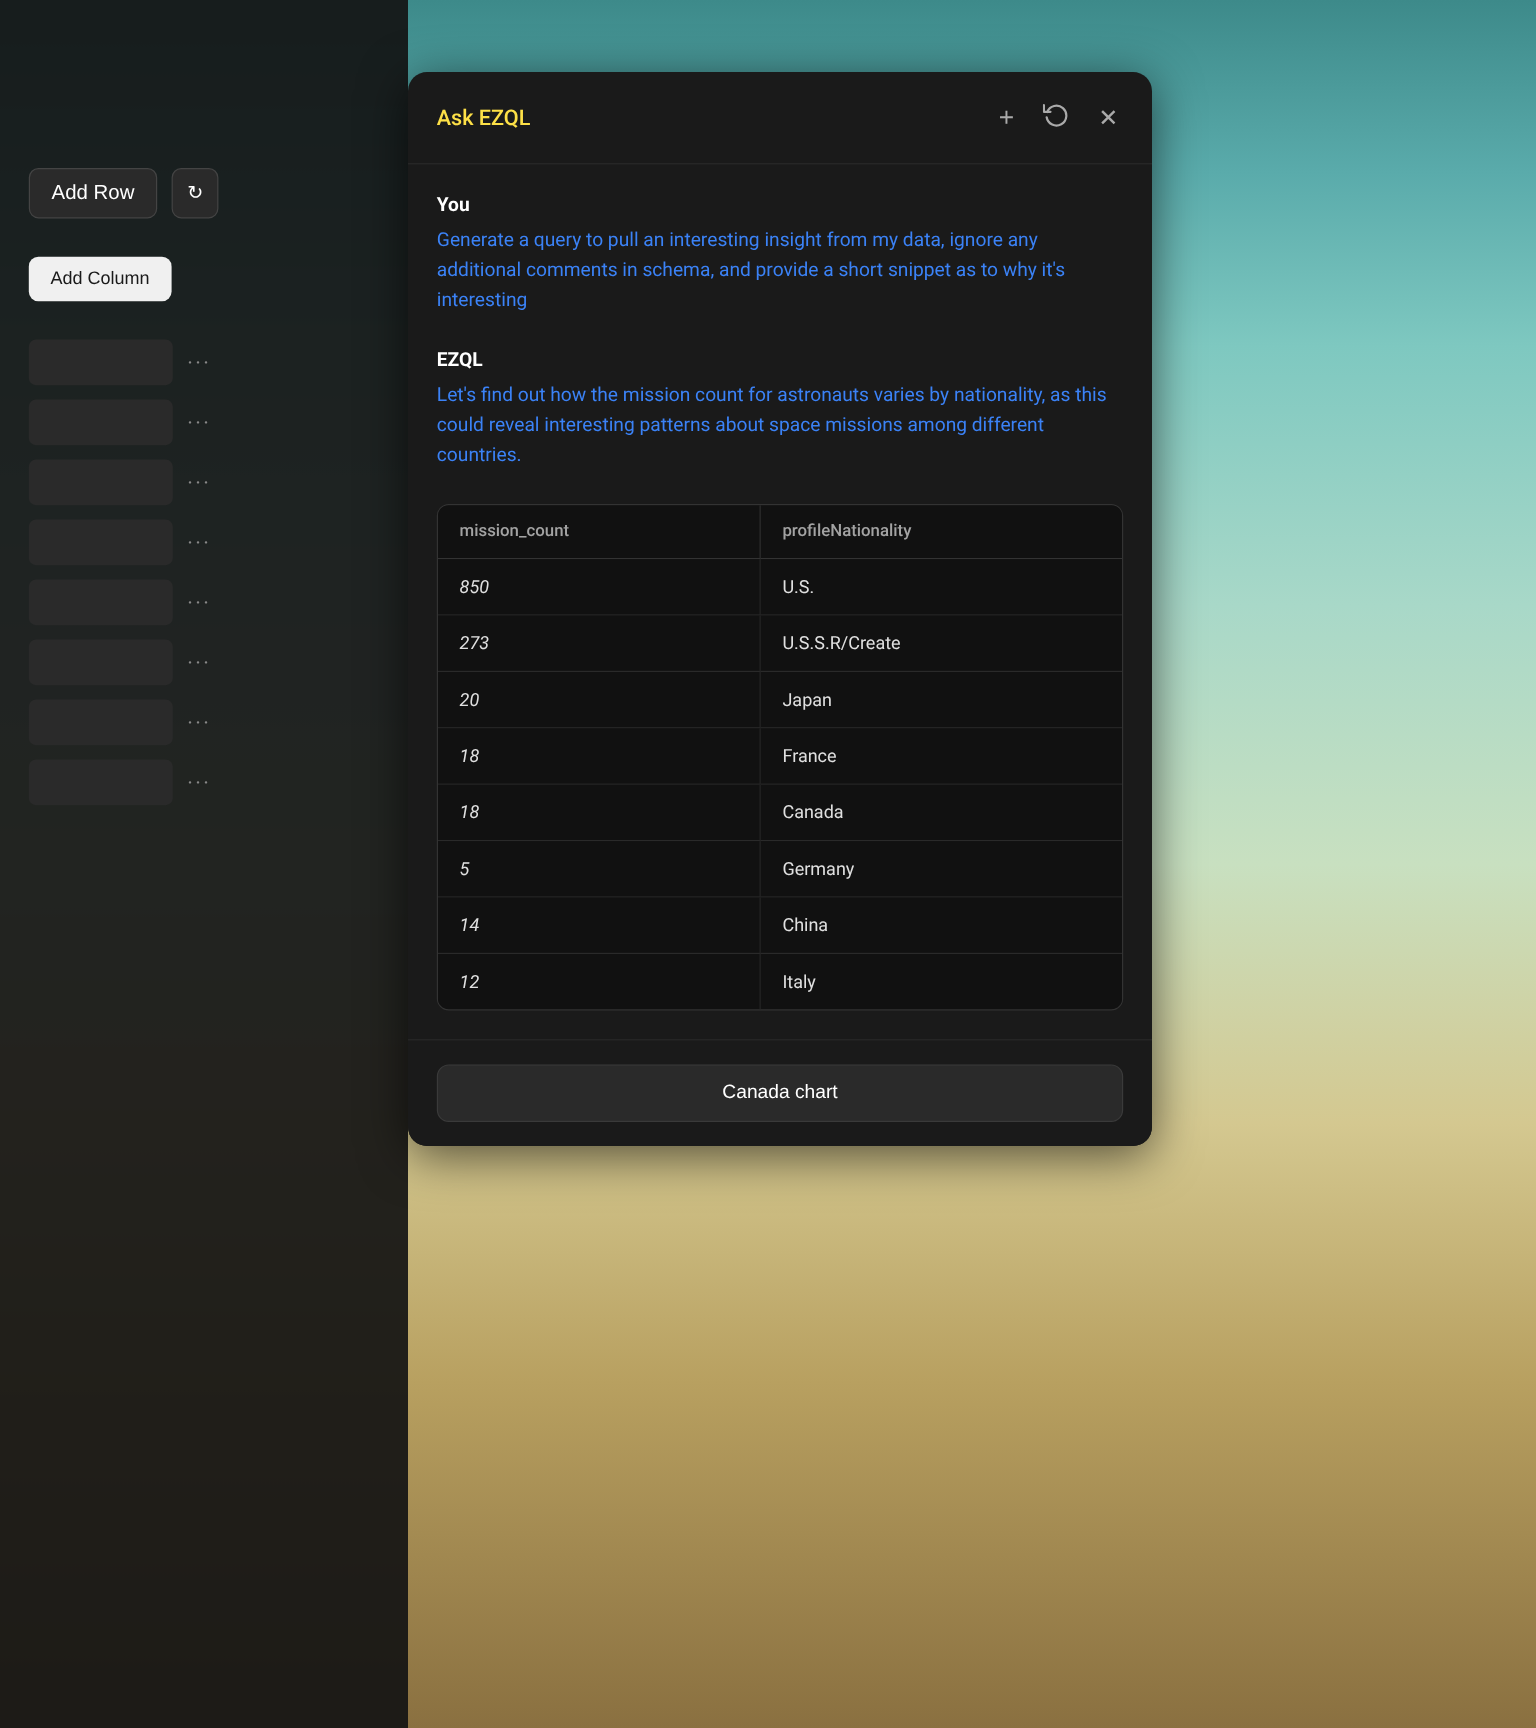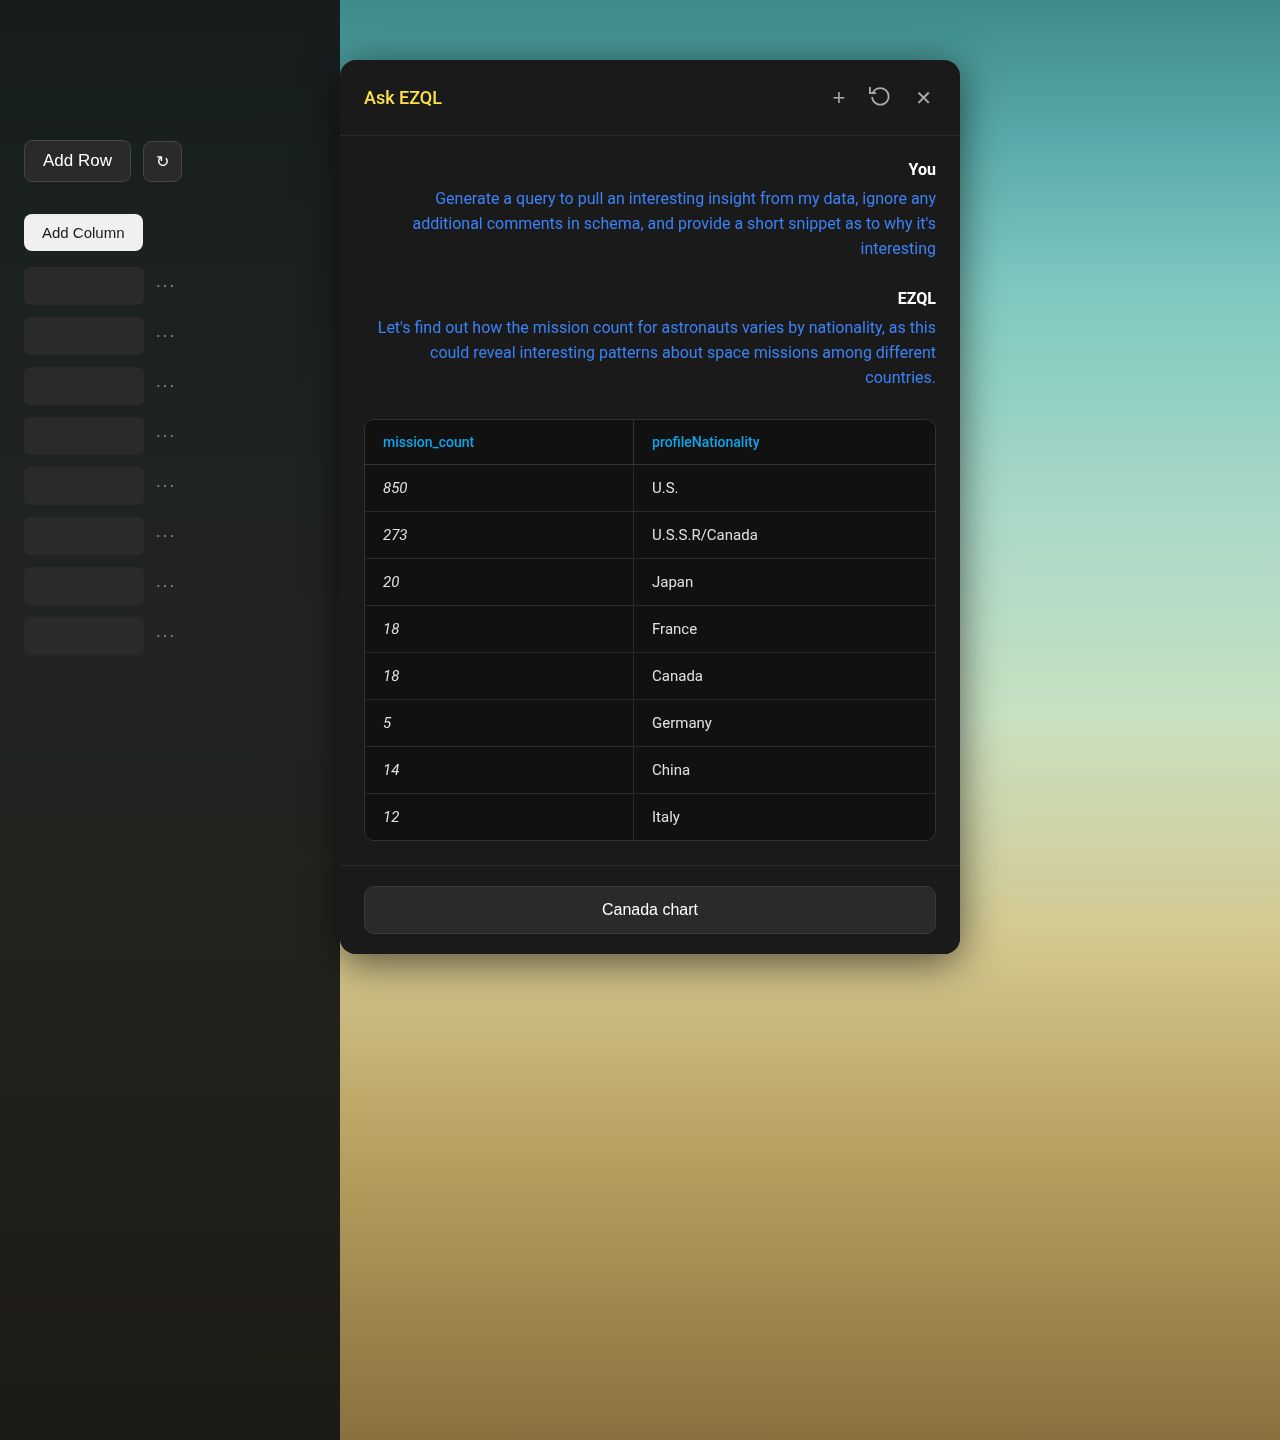--- a/index.html
+++ b/index.html
@@ -66,21 +66,21 @@
 
     .btn-add-column {
       background: #f0f0f0;
       color: #1a1a1a;
       border: none;
       border-radius: 8px;
       padding: 10px 18px;
       font-size: 15px;
       font-weight: 500;
       cursor: pointer;
-      margin-bottom: 16px;
+      margin-bottom: 32px;
       display: inline-block;
     }
 
     .row-items {
       display: flex;
       flex-direction: column;
       gap: 12px;
     }
 
     .row-item {
@@ -151,21 +151,20 @@
     }
 
     .chat-body {
       padding: 24px;
       overflow-y: auto;
       flex: 1;
     }
 
     .message-block {
       margin-bottom: 28px;
-      text-align: right;
     }
 
     .message-sender {
       color: #fff;
       font-size: 16px;
       font-weight: 700;
       margin-bottom: 8px;
     }
 
     .message-text {
@@ -180,21 +179,21 @@
       border-collapse: separate;
       border-spacing: 0;
       border: 1px solid #333;
       border-radius: 10px;
       overflow: hidden;
       margin-top: 8px;
     }
 
     .results-table th {
       background: #111;
-      color: #0ea5e9;
+      color: #a3a3a3;
       font-size: 14px;
       font-weight: 500;
       padding: 14px 18px;
       text-align: left;
       border-bottom: 1px solid #333;
     }
 
     .results-table th:first-child {
       border-right: 1px solid #333;
     }
@@ -328,21 +327,21 @@
           <th>profileNationality</th>
         </tr>
       </thead>
       <tbody id="table-body">
       <tr>
             <td>850</td>
             <td>U.S.</td>
           </tr>
           <tr>
             <td>273</td>
-            <td>U.S.S.R/Canada</td>
+            <td>U.S.S.R/Create</td>
           </tr>
           <tr>
             <td>20</td>
             <td>Japan</td>
           </tr>
           <tr>
             <td>18</td>
             <td>France</td>
           </tr>
           <tr>

